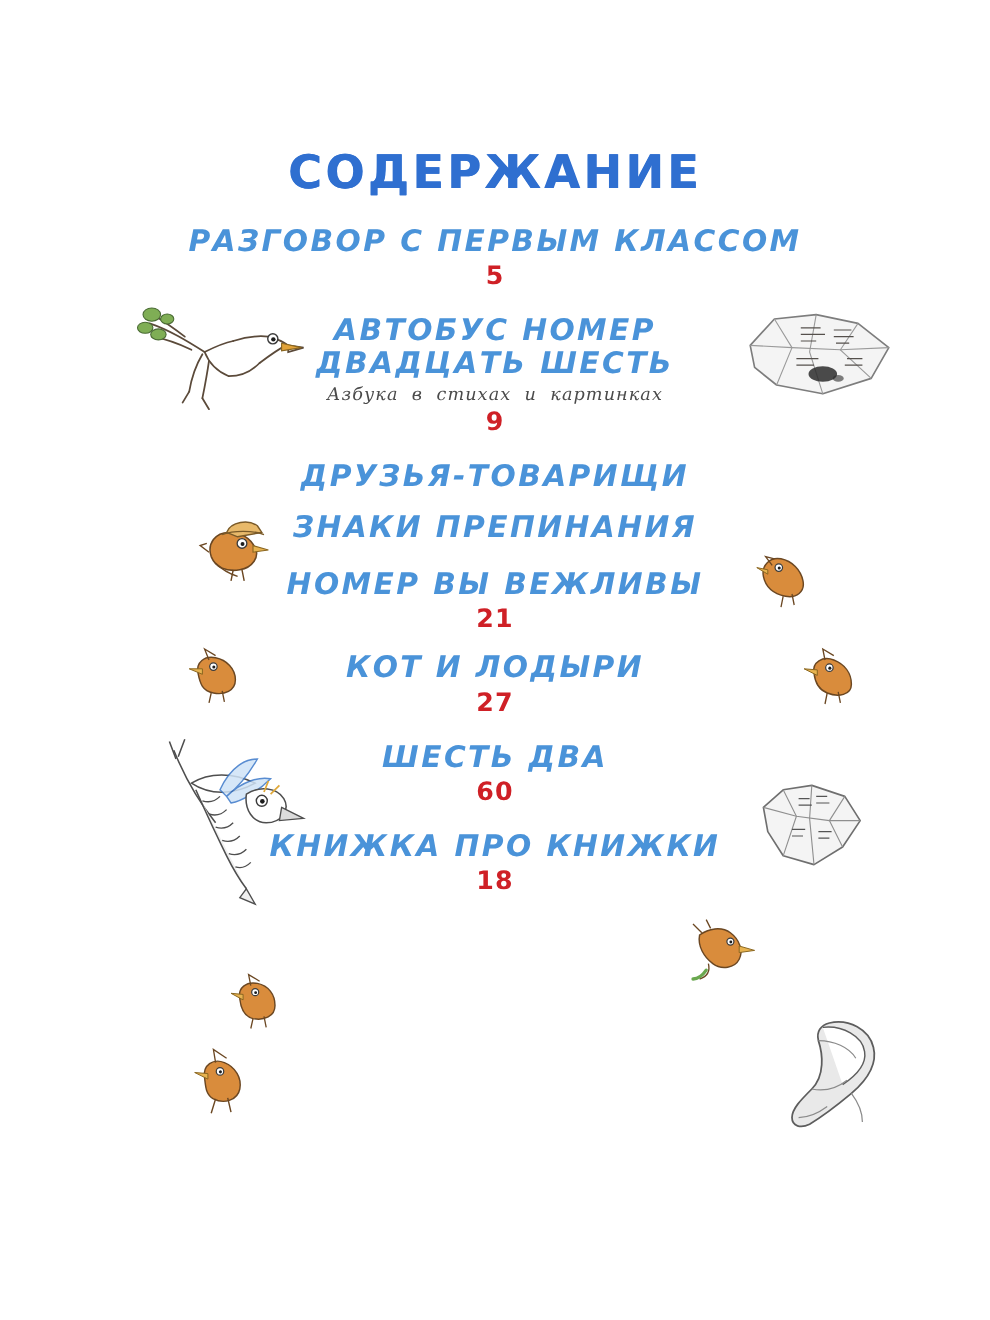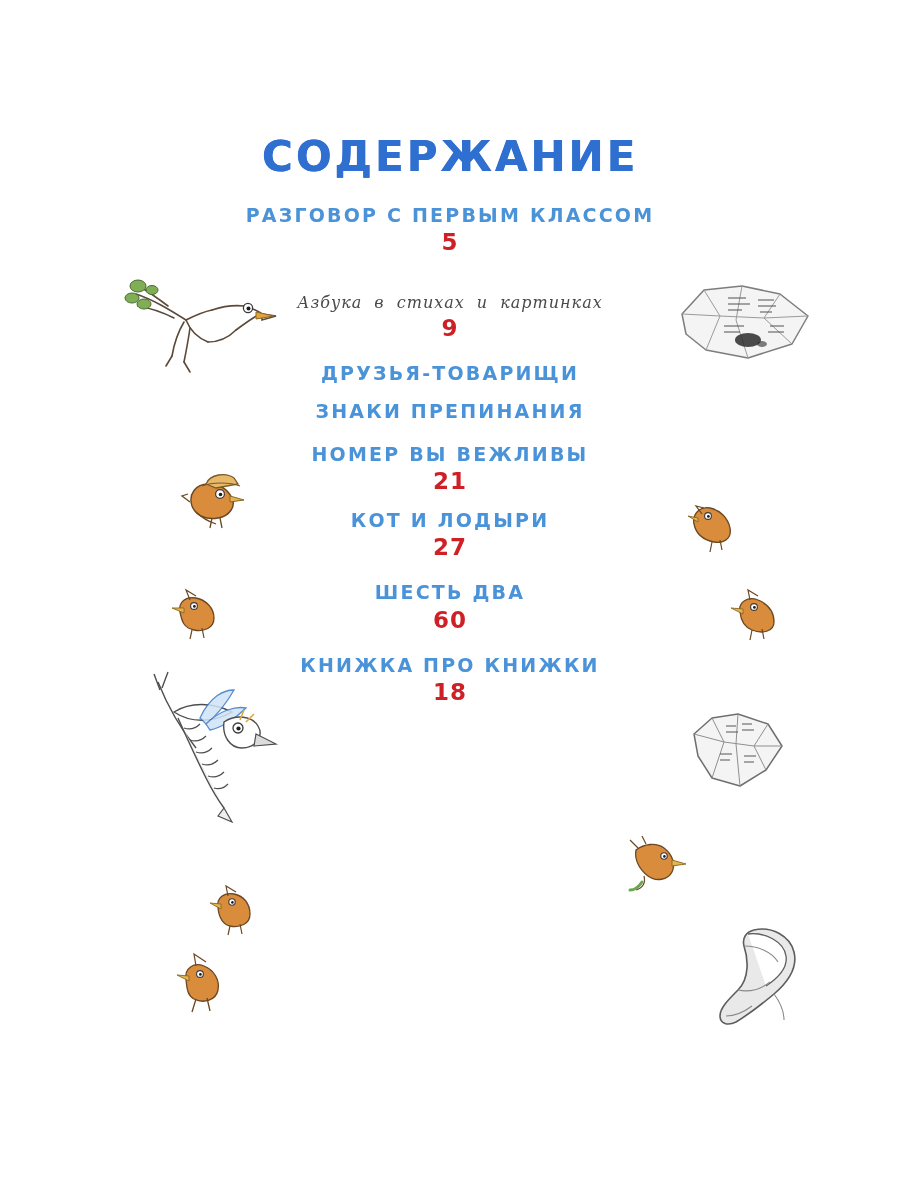--- a/index.html
+++ b/index.html
@@ -41,34 +41,35 @@
     text-shadow: 0.5px 0 0 #2f6fd0;
   }
 
   .entry {
     margin: 0 0 6px 0;
   }
 
   .entry-title {
     font-family: "DejaVu Sans", sans-serif;
     font-weight: 700;
-    font-size: 19px;
+    font-size: 27px;
     letter-spacing: 2.2px;
     color: #4a93d9;
     line-height: 1.12;
     white-space: pre-line;
+    font-style: italic;
   }
 
   .entry-sub {
     font-family: "DejaVu Serif", serif;
     font-style: italic;
     font-size: 16px;
     letter-spacing: 1px;
     color: #4a4a4a;
-    margin-top: 16px;
+    margin-top: 2px;
     word-spacing: 6px;
   }
 
   .entry-page {
     font-family: "DejaVu Sans", sans-serif;
     font-weight: 700;
     font-size: 23px;
     color: #cf2026;
     margin-top: 3px;
     letter-spacing: 1px;
@@ -290,20 +291,22 @@
     <h1 class="toc-title">СОДЕРЖАНИЕ</h1>
 
     <div class="entry">
       <div class="entry-title">РАЗГОВОР С ПЕРВЫМ КЛАССОМ</div>
       <div class="entry-page">5</div>
     </div>
 
     <div class="sp-2"></div>
 
     <div class="entry">
+      <div class="entry-title">АВТОБУС НОМЕР
+ДВАДЦАТЬ ШЕСТЬ</div>
       <div class="entry-sub">Азбука в стихах и картинках</div>
       <div class="entry-page">9</div>
     </div>
 
     <div class="sp-2"></div>
 
     <div class="entry">
       <div class="entry-title">ДРУЗЬЯ-ТОВАРИЩИ</div>
     </div>
 

